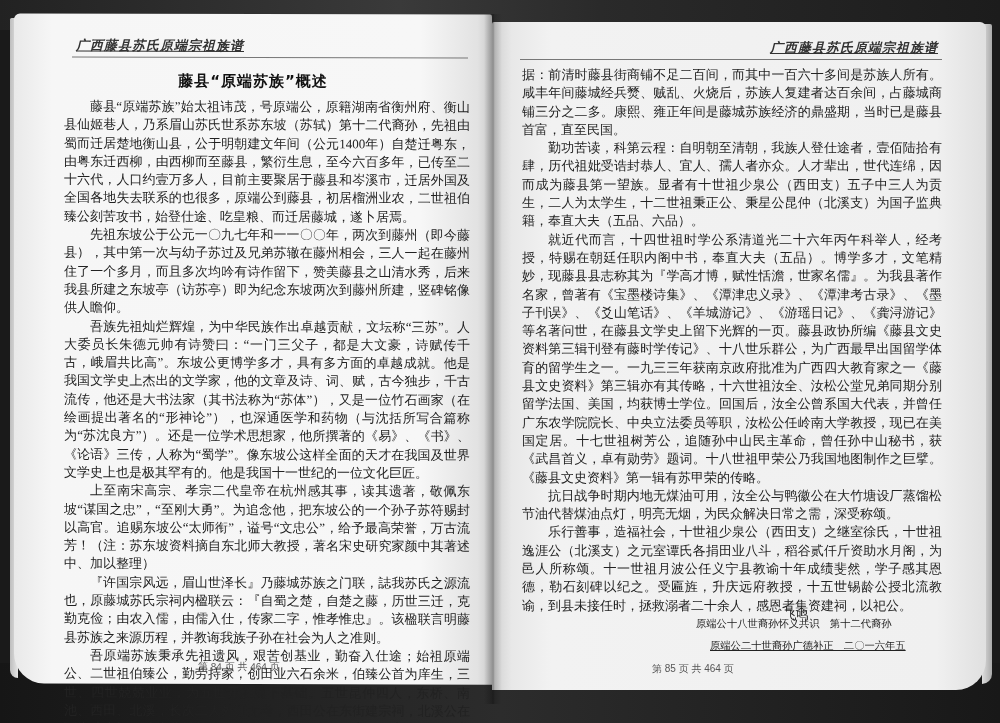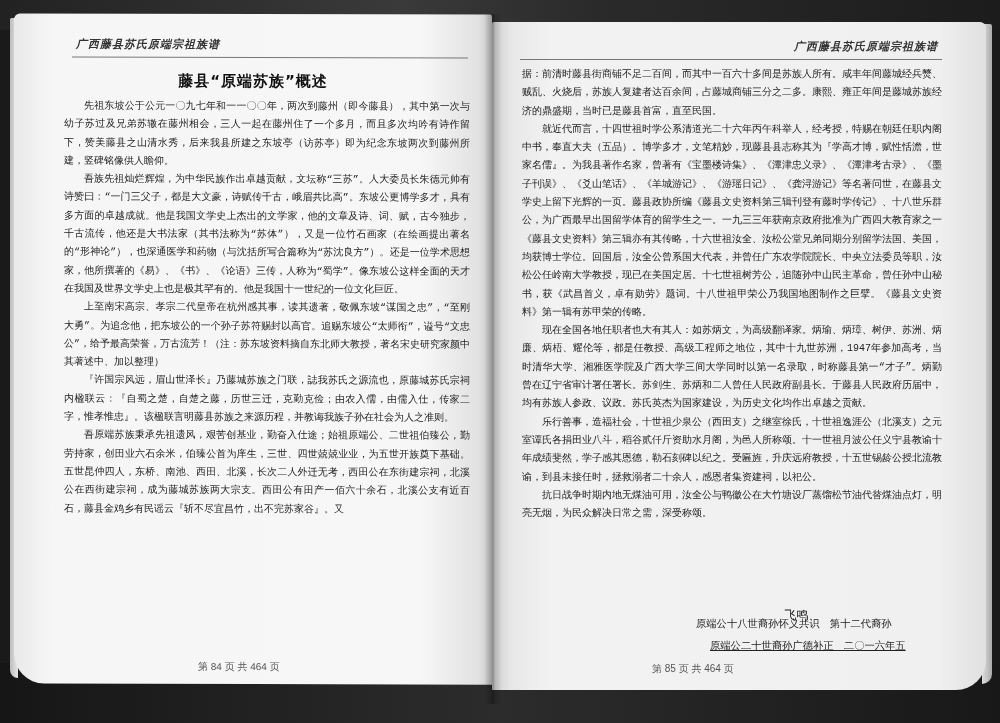--- a/index.html
+++ b/index.html
@@ -28,34 +28,34 @@
     border-radius:2px 6px 30px 0;
   }
   .edge-left { position:absolute; left:10px; top:18px; width:8px; height:660px;
     background:linear-gradient(90deg,#bdbdbd,#e6e6e6); border-radius:4px 0 0 20px; }
   .edge-right { position:absolute; left:982px; top:24px; width:10px; height:660px;
     background:linear-gradient(90deg,#dedede,#aaa); border-radius:0 4px 20px 0; }
   .gutter { position:absolute; left:484px; top:14px; width:18px; height:690px;
     background:linear-gradient(90deg,rgba(0,0,0,0) 0%,rgba(0,0,0,0.25) 45%,rgba(0,0,0,0.35) 50%,rgba(0,0,0,0.15) 60%,rgba(0,0,0,0) 100%); }
   .running-head {
     position:absolute; top:23px; font-family:"DejaVu Serif", serif;
-    font-style:italic; font-size:11px; font-weight:bold; color:#333; letter-spacing:1px;
+    font-style:italic; font-size:13px; font-weight:bold; color:#333; letter-spacing:1px;text-decoration:underline;
   }
   .page.left .running-head { left:62px; }
   .page.right .running-head { right:48px; top:17px; }
   .rule { position:absolute; height:1px; background:#777; }
   .page.left .rule { left:58px; right:24px; top:43px; }
   .page.right .rule { left:28px; right:44px; top:37px; }
   .title {
     position:absolute; left:0; right:0; top:58px; text-align:center;
     font-size:15px; font-weight:bold; color:#111; letter-spacing:1px;
   }
   .body-text {
-    position:absolute; font-size:10px; line-height:18.3px; color:#222;
-    text-align:justify; font-family:Liberation Mono, monospace;
+    position:absolute; font-size:13px; line-height:18.3px; color:#222;
+    text-align:justify; font-family:Liberation Serif, serif;
   }
   .page.left .body-text { left:50px; right:22px; top:84px; }
   .page.right .body-text { left:30px; right:44px; top:44px; }
   .body-text p { margin:0; text-indent:2em; }
   .body-text p.noindent { text-indent:0; }
   .signature { position:absolute; font-size:10.3px; color:#222; white-space:nowrap; }
   .sig1 { left:204px; top:595px; }
   .sig2 { left:218px; top:617px;text-decoration:underline; }
   .ruby { display:inline-block; position:relative; }
   .ruby .top { position:absolute; left:6px; top:-10px; font-size:12px; white-space:nowrap; }
@@ -69,38 +69,39 @@
 <div class="bg-top"></div>
 <div class="bg-bottom"></div>
 <div class="edge-left"></div>
 <div class="edge-right"></div>
 
 <div class="page left">
   <div class="running-head">广西藤县苏氏原端宗祖族谱</div>
   <div class="rule"></div>
   <div class="title">藤县“原端苏族”概述</div>
   <div class="body-text">
+    <p>藤县“原端苏族”始太祖讳茂，号原端公，原籍湖南省衡州府、衡山县仙姬巷人，乃系眉山苏氏世系苏东坡（苏轼）第十二代裔孙，先祖由蜀而迁居楚地衡山县，公于明朝建文年间（公元1400年）自楚迁粤东，由粤东迁西柳，由西柳而至藤县，繁衍生息，至今六百多年，已传至二十六代，人口约壹万多人，目前主要聚居于藤县和岑溪市，迁居外国及全国各地失去联系的也很多，原端公到藤县，初居榴洲业农，二世祖伯臻公刻苦攻书，始登仕途、吃皇粮、而迁居藤城，遂卜居焉。</p>
     <p>先祖东坡公于公元一〇九七年和一一〇〇年，两次到藤州（即今藤县），其中第一次与幼子苏过及兄弟苏辙在藤州相会，三人一起在藤州住了一个多月，而且多次均吟有诗作留下，赞美藤县之山清水秀，后来我县所建之东坡亭（访苏亭）即为纪念东坡两次到藤州所建，竖碑铭像供人瞻仰。</p>
     <p>吾族先祖灿烂辉煌，为中华民族作出卓越贡献，文坛称“三苏”。人大委员长朱德元帅有诗赞曰：“一门三父子，都是大文豪，诗赋传千古，峨眉共比高”。东坡公更博学多才，具有多方面的卓越成就。他是我国文学史上杰出的文学家，他的文章及诗、词、赋，古今独步，千古流传，他还是大书法家（其书法称为“苏体”），又是一位竹石画家（在绘画提出著名的“形神论”），也深通医学和药物（与沈括所写合篇称为“苏沈良方”）。还是一位学术思想家，他所撰著的《易》、《书》、《论语》三传，人称为“蜀学”。像东坡公这样全面的天才在我国及世界文学史上也是极其罕有的。他是我国十一世纪的一位文化巨匠。</p>
     <p>上至南宋高宗、孝宗二代皇帝在杭州感其事，读其遗著，敬佩东坡“谋国之忠”，“至刚大勇”。为追念他，把东坡公的一个孙子苏符赐封以高官。追赐东坡公“太师衔”，谥号“文忠公”，给予最高荣誉，万古流芳！（注：苏东坡资料摘自东北师大教授，著名宋史研究家颜中其著述中、加以整理）</p>
     <p>『许国宗风远，眉山世泽长』乃藤城苏族之门联，誌我苏氏之源流也，原藤城苏氏宗祠内楹联云：『自蜀之楚，自楚之藤，历世三迁，克勤克俭；由农入儒，由儒入仕，传家二字，惟孝惟忠』。该楹联言明藤县苏族之来源历程，并教诲我族子孙在社会为人之准则。</p>
     <p>吾原端苏族秉承先祖遗风，艰苦创基业，勤奋入仕途；始祖原端公、二世祖伯臻公，勤劳持家，创田业六石余米，伯臻公首为庠生，三世、四世兢兢业业，为五世开族奠下基础。五世昆仲四人，东桥、南池、西田、北溪，长次二人外迁无考，西田公在东街建宗祠，北溪公在西街建宗祠，成为藤城苏族两大宗支。西田公有田产一佰六十余石，北溪公支有近百石，藤县金鸡乡有民谣云『斩不尽宜昌竹，出不完苏家谷』。又</p>
   </div>
   <div class="folio">第 84 页 共 464 页</div>
 </div>
 
 <div class="page right">
   <div class="running-head">广西藤县苏氏原端宗祖族谱</div>
   <div class="rule"></div>
   <div class="body-text">
     <p class="noindent">据：前清时藤县街商铺不足二百间，而其中一百六十多间是苏族人所有。咸丰年间藤城经兵燹、贼乱、火烧后，苏族人复建者达百余间，占藤城商铺三分之二多。康熙、雍正年间是藤城苏族经济的鼎盛期，当时已是藤县首富，直至民国。</p>
+    <p>勤功苦读，科第云程：自明朝至清朝，我族人登仕途者，壹佰陆拾有肆，历代祖妣受诰封恭人、宜人、孺人者亦众。人才辈出，世代连绵，因而成为藤县第一望族。显者有十世祖少泉公（西田支）五子中三人为贡生，二人为太学生，十二世祖秉正公、秉星公昆仲（北溪支）为国子监典籍，奉直大夫（五品、六品）。</p>
     <p>就近代而言，十四世祖时学公系清道光二十六年丙午科举人，经考授，特赐在朝廷任职内阁中书，奉直大夫（五品）。博学多才，文笔精妙，现藤县县志称其为『学高才博，赋性恬澹，世家名儒』。为我县著作名家，曾著有《宝墨楼诗集》、《潭津忠义录》、《潭津考古录》、《墨子刊误》、《爻山笔话》、《羊城游记》、《游瑶日记》、《龚浔游记》等名著问世，在藤县文学史上留下光辉的一页。藤县政协所编《藤县文史资料第三辑刊登有藤时学传记》、十八世乐群公，为广西最早出国留学体育的留学生之一。一九三三年获南京政府批准为广西四大教育家之一《藤县文史资料》第三辑亦有其传略，十六世祖汝全、汝松公堂兄弟同期分别留学法国、美国，均获博士学位。回国后，汝全公曾系国大代表，并曾任广东农学院院长、中央立法委员等职，汝松公任岭南大学教授，现已在美国定居。十七世祖树芳公，追随孙中山民主革命，曾任孙中山秘书，获《武昌首义，卓有勋劳》题词。十八世祖甲荣公乃我国地图制作之巨擘。《藤县文史资料》第一辑有苏甲荣的传略。</p>
-    <p>现在全国各地任职者也大有其人：如苏炳文，为高级翻译家。炳瑜、炳璋、树伊、苏洲、炳廉、炳梧、耀伦等，都是任教授、高级工程师之地位，其中十九世苏洲，1947年参加高考，当时清华大学、湘雅医学院及广西大学三间大学同时以第一名录取，时称藤县第一“才子”。炳勤曾在辽宁省审计署任署长。苏剑生、苏炳和二人曾任人民政府副县长。于藤县人民政府历届中，均有苏族人参政、议政。苏氏英杰为国家建设，为历史文化均作出卓越之贡献。</p>
+    <p>抗日战争时期内地无煤油可用，汝全公与鸭徽公在大竹塘设厂蒸馏松节油代替煤油点灯，明亮无烟，为民众解决日常之需，深受称颂。</p>
     <p>乐行善事，造福社会，十世祖少泉公（西田支）之继室徐氏，十世祖逸涯公（北溪支）之元室谭氏各捐田业八斗，稻谷贰仟斤资助水月阁，为邑人所称颂。十一世祖月波公任义宁县教谕十年成绩斐然，学子感其恩德，勒石刻碑以纪之。受匾旌，升庆远府教授，十五世锡龄公授北流教谕，到县未接任时，拯救溺者二十余人，感恩者集资建祠，以祀公。</p>
-    <p>抗日战争时期内地无煤油可用，汝全公与鸭徽公在大竹塘设厂蒸馏松节油代替煤油点灯，明亮无烟，为民众解决日常之需，深受称颂。</p>
   </div>
   <div class="signature sig1">
     <span>原端公十八世裔孙</span><span class="ruby"><span class="top">飞鸣</span><span>怀义</span></span><span>共识　第十二代裔孙</span>
   </div>
   <div class="signature sig2">原端公二十世裔孙广德补正　二〇一六年五</div>
   <div class="folio">第 85 页 共 464 页</div>
 </div>
 
 <div class="gutter"></div>
 

